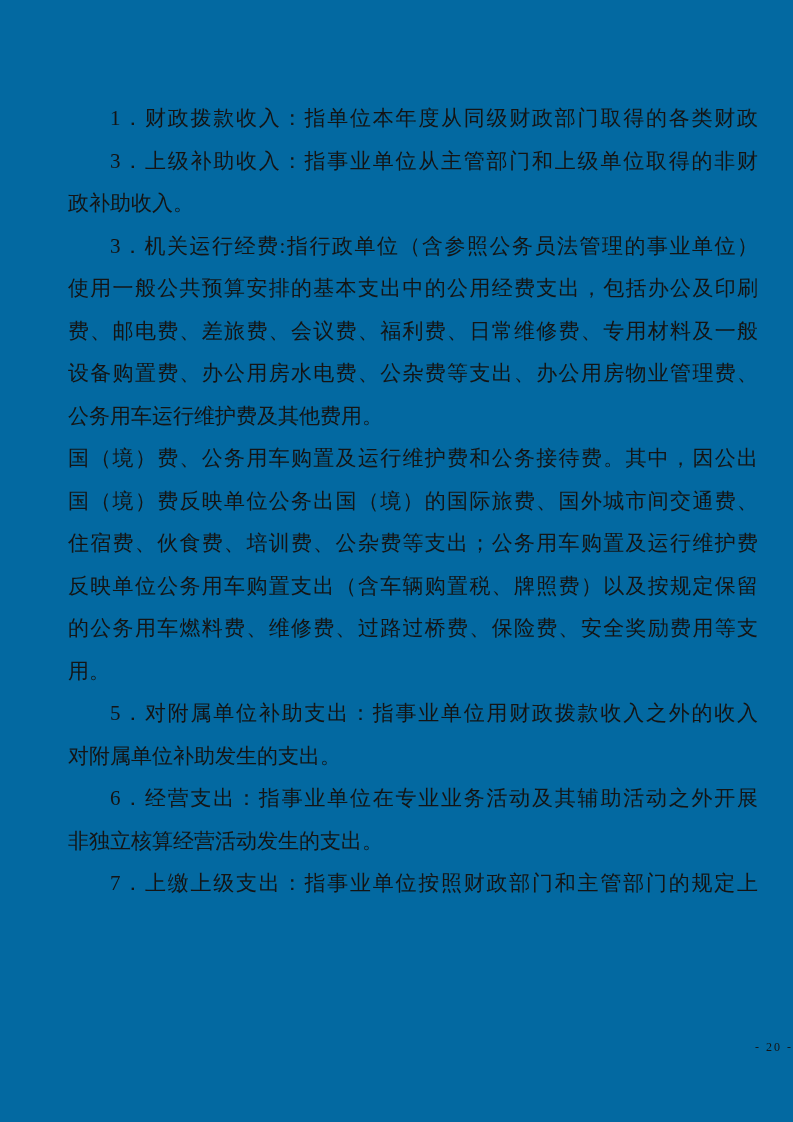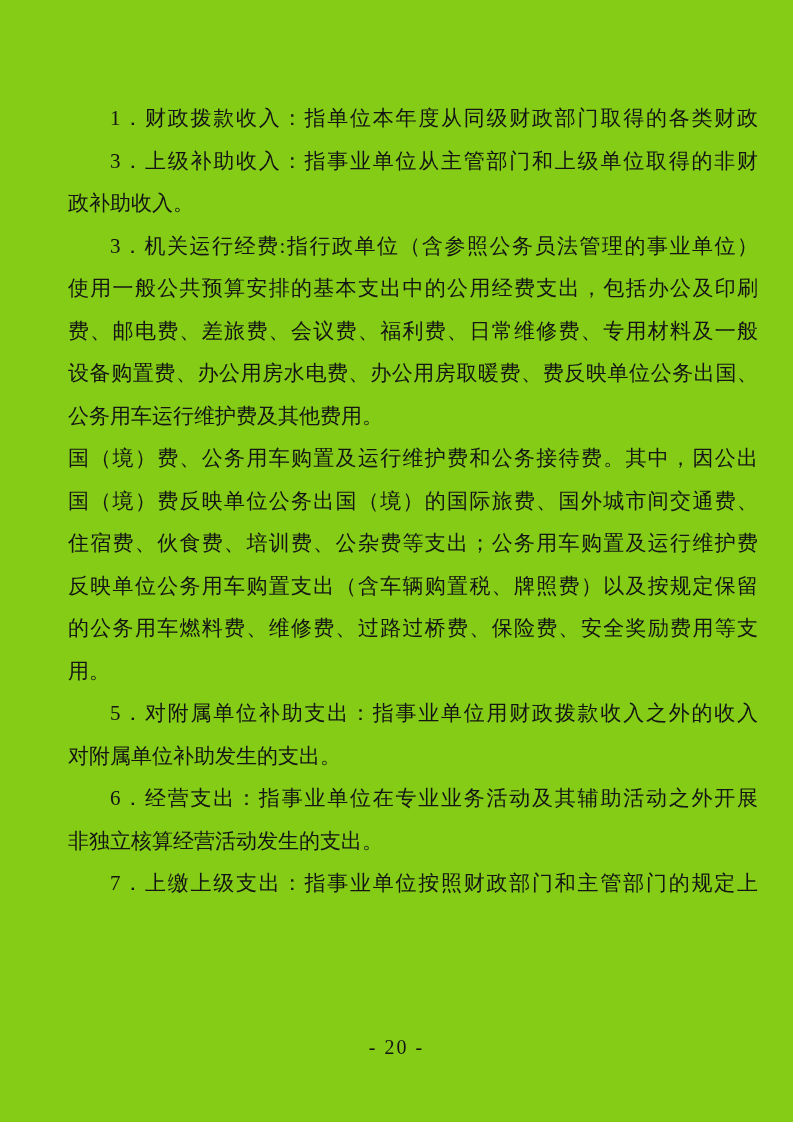--- a/index.html
+++ b/index.html
@@ -6,21 +6,21 @@
   html, body {
     width: 793px;
     height: 1122px;
     background: #ffffff;
     font-family: "Liberation Serif", "DejaVu Serif", serif;
   }
   .page {
     position: relative;
     width: 793px;
     height: 1122px;
-    background: #84cc16;
+    background: #0369a1;
     overflow: hidden;
   }
   .content {
     position: absolute;
     left: 68px;
     top: 97px;
     width: 690px;
     font-size: 21px;
     line-height: 42.5px;
     color: #141414;
@@ -35,39 +35,39 @@
     white-space: normal;
   }
   .line.first {
     padding-left: 42px;
   }
   .footer {
     position: absolute;
     top: 1036px;
     left: 0;
     width: 793px;
-    text-align: center;
-    font-size: 20px;
+    text-align: right;
+    font-size: 12px;
     line-height: 22px;
     color: #141414;
     letter-spacing: 2px;
   }
 </style>
 </head>
 <body>
 
 <div class="page">
   <div class="content" id="doc-content">
       <div class="line first full">1．财政拨款收入：指单位本年度从同级财政部门取得的各类财政</div>
       <div class="line first full">3．上级补助收入：指事业单位从主管部门和上级单位取得的非财</div>
       <div class="line">政补助收入。</div>
       <div class="line first full">3．机关运行经费:指行政单位（含参照公务员法管理的事业单位）</div>
       <div class="line full">使用一般公共预算安排的基本支出中的公用经费支出，包括办公及印刷</div>
       <div class="line full">费、邮电费、差旅费、会议费、福利费、日常维修费、专用材料及一般</div>
-      <div class="line full">设备购置费、办公用房水电费、办公用房取暖费、费反映单位公务出国、</div>
+      <div class="line full">设备购置费、办公用房水电费、公杂费等支出、办公用房物业管理费、</div>
       <div class="line">公务用车运行维护费及其他费用。</div>
       <div class="line full">国（境）费、公务用车购置及运行维护费和公务接待费。其中，因公出</div>
       <div class="line full">国（境）费反映单位公务出国（境）的国际旅费、国外城市间交通费、</div>
       <div class="line full">住宿费、伙食费、培训费、公杂费等支出；公务用车购置及运行维护费</div>
       <div class="line full">反映单位公务用车购置支出（含车辆购置税、牌照费）以及按规定保留</div>
       <div class="line full">的公务用车燃料费、维修费、过路过桥费、保险费、安全奖励费用等支</div>
       <div class="line">用。</div>
       <div class="line first full">5．对附属单位补助支出：指事业单位用财政拨款收入之外的收入</div>
       <div class="line">对附属单位补助发生的支出。</div>
       <div class="line first full">6．经营支出：指事业单位在专业业务活动及其辅助活动之外开展</div>

